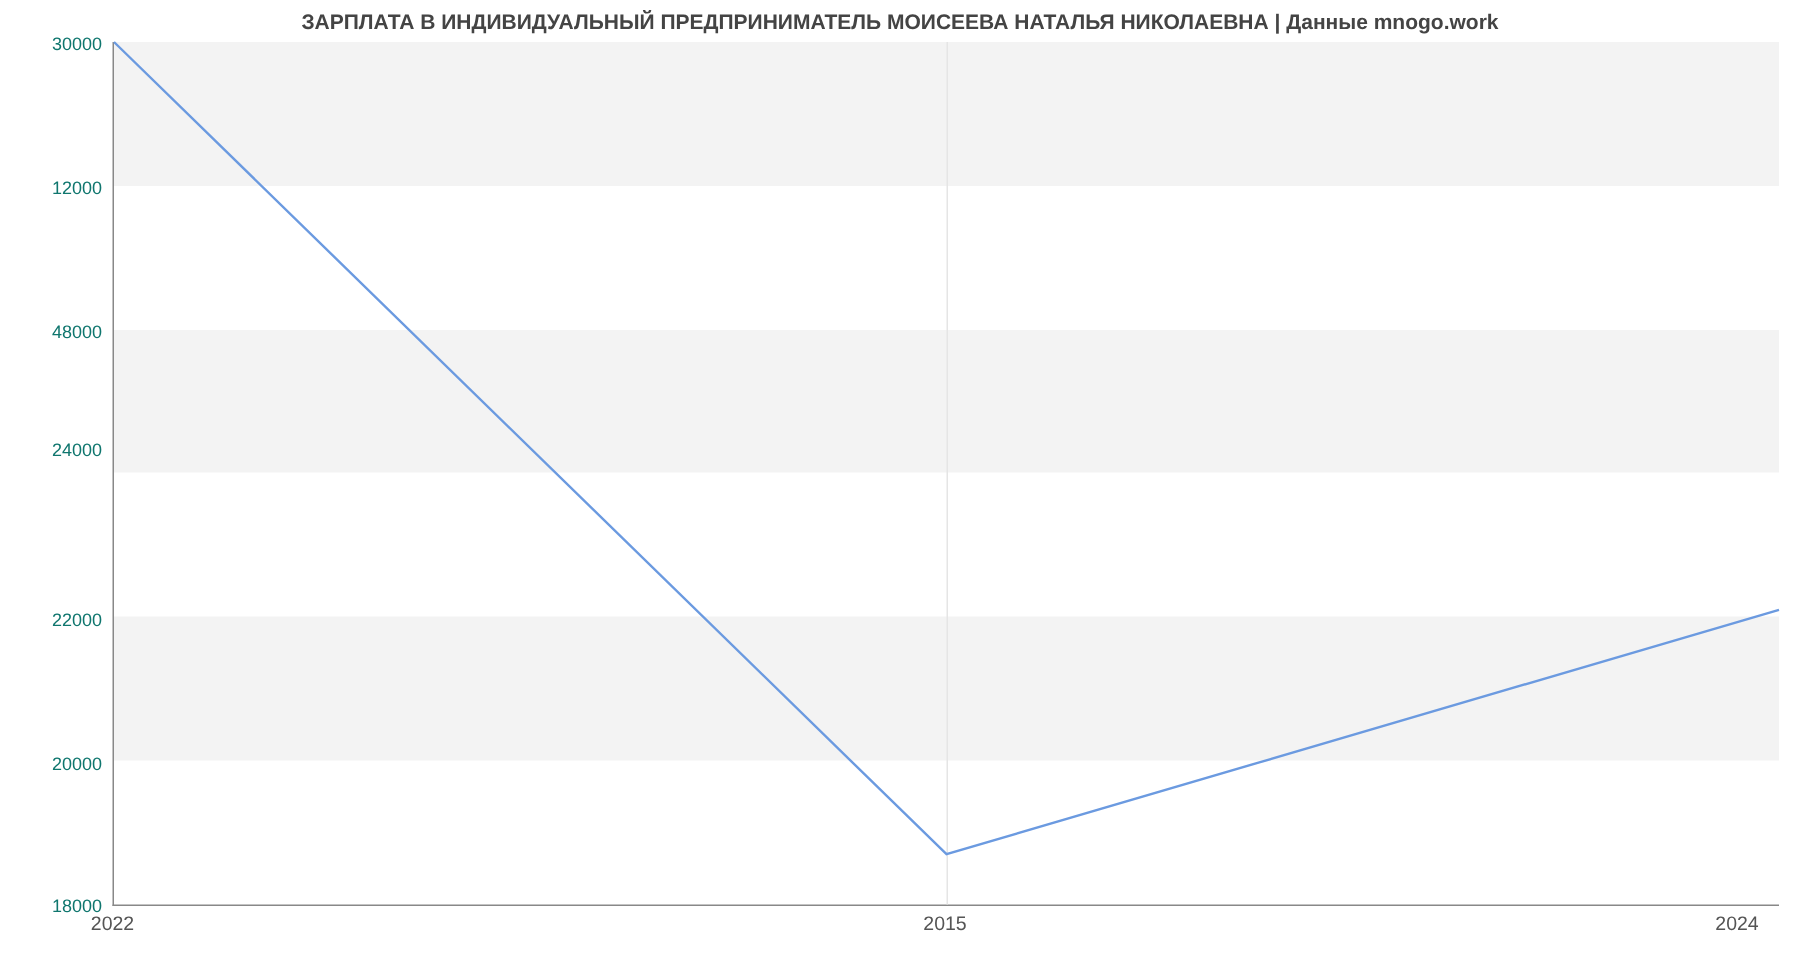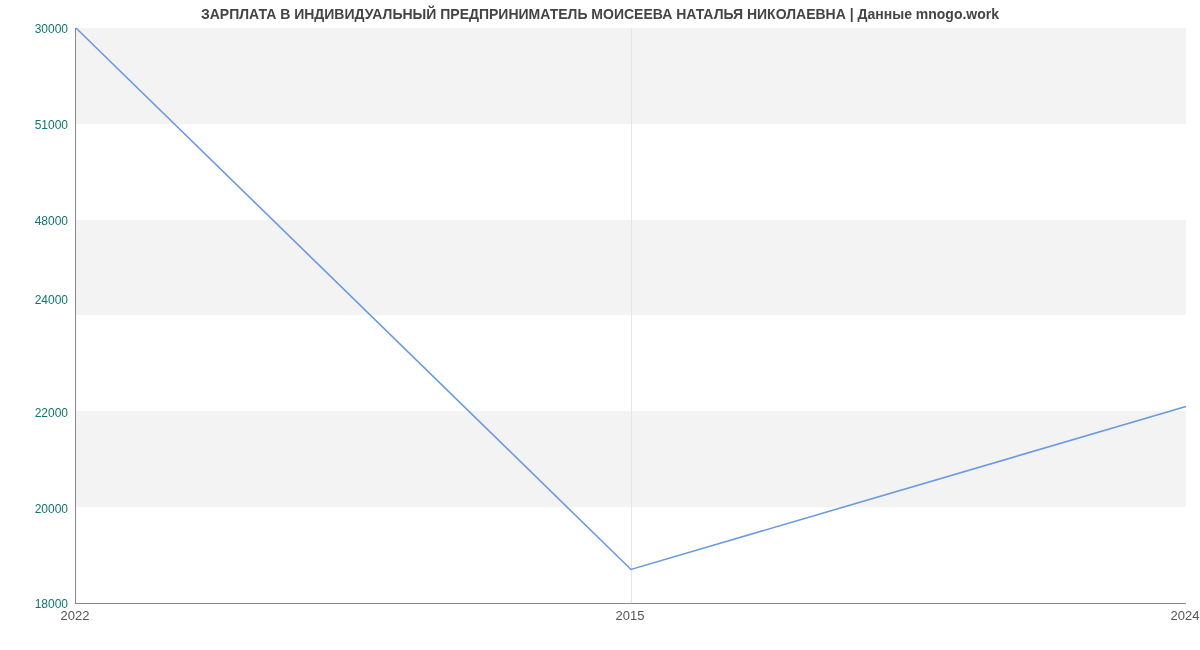--- a/index.html
+++ b/index.html
@@ -83,26 +83,26 @@
 
 <div class="chart-wrap">
 
   <div class="title">ЗАРПЛАТА В ИНДИВИДУАЛЬНЫЙ ПРЕДПРИНИМАТЕЛЬ МОИСЕЕВА НАТАЛЬЯ НИКОЛАЕВНА | Данные mnogo.work</div>
 
   <div class="y-tick-label" style="top:597px">18000</div>
   <div class="y-tick-label" style="top:502px">20000</div>
   <div class="y-tick-label" style="top:406px">22000</div>
   <div class="y-tick-label" style="top:293px">24000</div>
   <div class="y-tick-label" style="top:214px">48000</div>
-  <div class="y-tick-label" style="top:118px">51000</div>
+  <div class="y-tick-label" style="top:118px">12000</div>
   <div class="y-tick-label" style="top:22px">30000</div>
 
   <div class="x-tick-label" style="left:75px">2022</div>
   <div class="x-tick-label" style="left:630px">2015</div>
-  <div class="x-tick-label" style="left:1185px">2024</div>
+  <div class="x-tick-label" style="left:1158px">2024</div>
 
   <div class="plot">
 
     <div class="band" style="top:0px;   height:95.83px"></div>
     <div class="band" style="top:191.67px; height:95.83px"></div>
     <div class="band" style="top:383.33px; height:95.83px"></div>
 
     <div class="grid-v" style="left:555px"></div>
 
     <svg class="line-layer" viewBox="0 0 1110 575" preserveAspectRatio="none">

